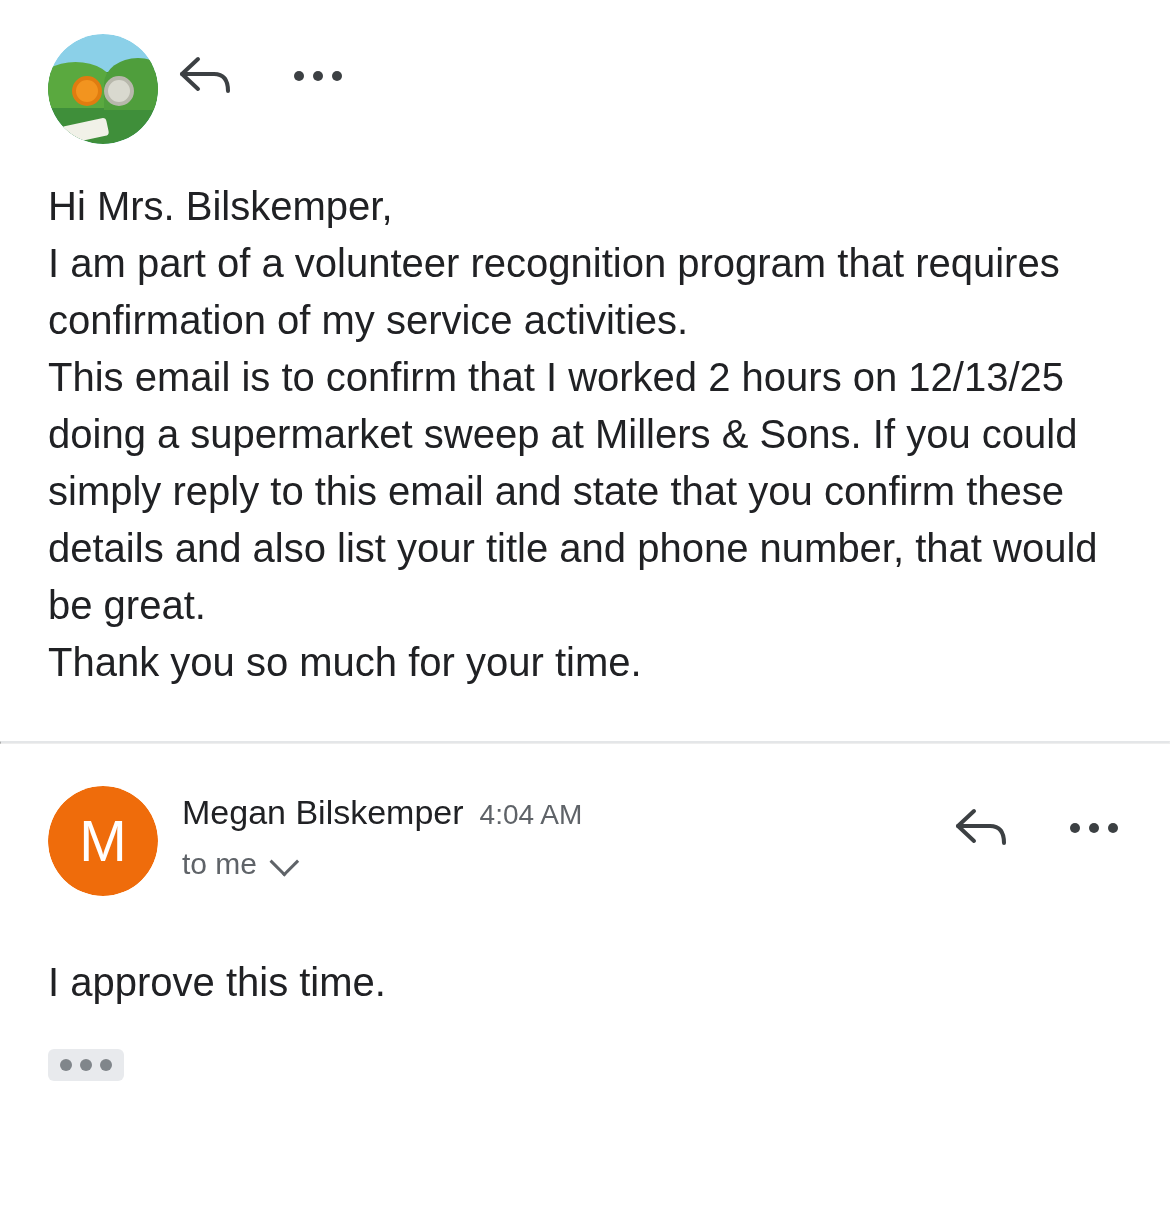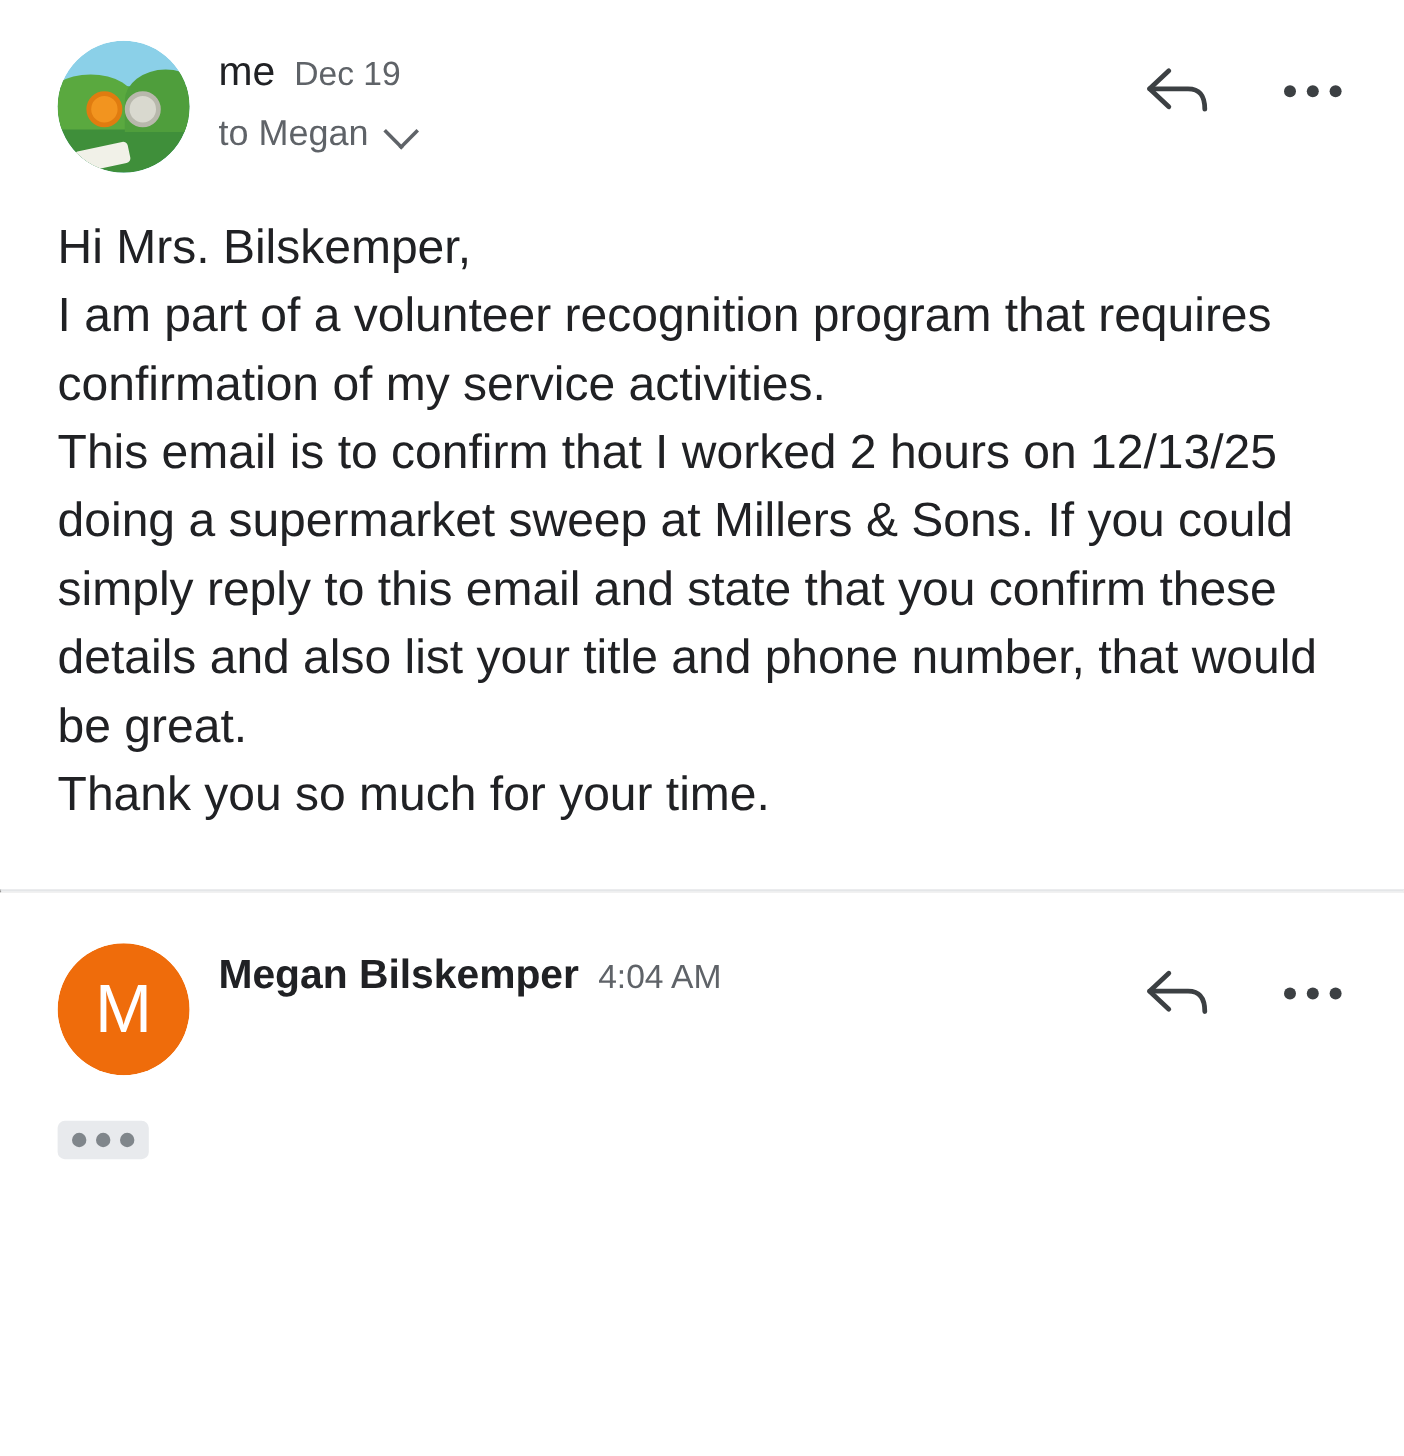--- a/index.html
+++ b/index.html
@@ -131,21 +131,21 @@
   .meta-line1 {
     display: flex;
     align-items: baseline;
     gap: 16px;
   }
   .sender {
     font-size: 34px;
     line-height: 1.1;
     color: #202124;
   }
-  .sender.bold { font-weight: 700; }
+  .sender.bold { font-weight: 400; }
   .timestamp {
     font-size: 28px;
     color: #5f6368;
   }
   .meta-line2 {
     display: flex;
     align-items: center;
     gap: 14px;
     margin-top: 16px;
   }
@@ -240,30 +240,20 @@
           <div class="hill"></div>
           <div class="hill2"></div>
           <div class="path"></div>
           <div class="binoc">
             <div class="lens left"></div>
             <div class="lens right"></div>
           </div>
         </div>
       </div>
 
-      <div class="meta">
-        <div class="meta-line1">
-          <div class="sender">me</div>
-          <div class="timestamp">Dec 19</div>
-        </div>
-        <div class="meta-line2">
-          <div class="recipient">to Megan</div>
-          <i class="chev"></i>
-        </div>
-      </div>
 
       <div class="actions">
         <div class="icon-btn">
           <svg width="56" height="46" viewBox="0 0 56 46" aria-hidden="true">
             <path d="M20 6 L4 21 L20 36" fill="none" stroke="#3c4043" stroke-width="4" stroke-linecap="round" stroke-linejoin="round"></path>
             <path d="M4 21 H36 C46 21 50 27 50 38" fill="none" stroke="#3c4043" stroke-width="4" stroke-linecap="round" stroke-linejoin="round"></path>
           </svg>
         </div>
         <div class="icon-btn">
           <div class="dots">
@@ -288,39 +278,44 @@
 
       <div class="avatar">
         <div class="avatar-letter">M</div>
       </div>
 
       <div class="meta">
         <div class="meta-line1">
           <div class="sender bold">Megan Bilskemper</div>
           <div class="timestamp">4:04 AM</div>
         </div>
+        <div class="meta-line2">
+          <div class="recipient">to me</div>
+          <i class="chev"></i>
+        </div>
       </div>
 
       <div class="actions">
         <div class="icon-btn">
           <svg width="56" height="46" viewBox="0 0 56 46" aria-hidden="true">
             <path d="M20 6 L4 21 L20 36" fill="none" stroke="#3c4043" stroke-width="4" stroke-linecap="round" stroke-linejoin="round"></path>
             <path d="M4 21 H36 C46 21 50 27 50 38" fill="none" stroke="#3c4043" stroke-width="4" stroke-linecap="round" stroke-linejoin="round"></path>
           </svg>
         </div>
         <div class="icon-btn">
           <div class="dots">
             <span></span>
               <span></span>
               <span></span>
           </div>
         </div>
       </div>
     </div>
 
+    <div class="body-text">I approve this time.</div>
 
     <div class="trimmed">
       <span></span>
         <span></span>
         <span></span>
     </div>
   </div>
 
 </div>
 

